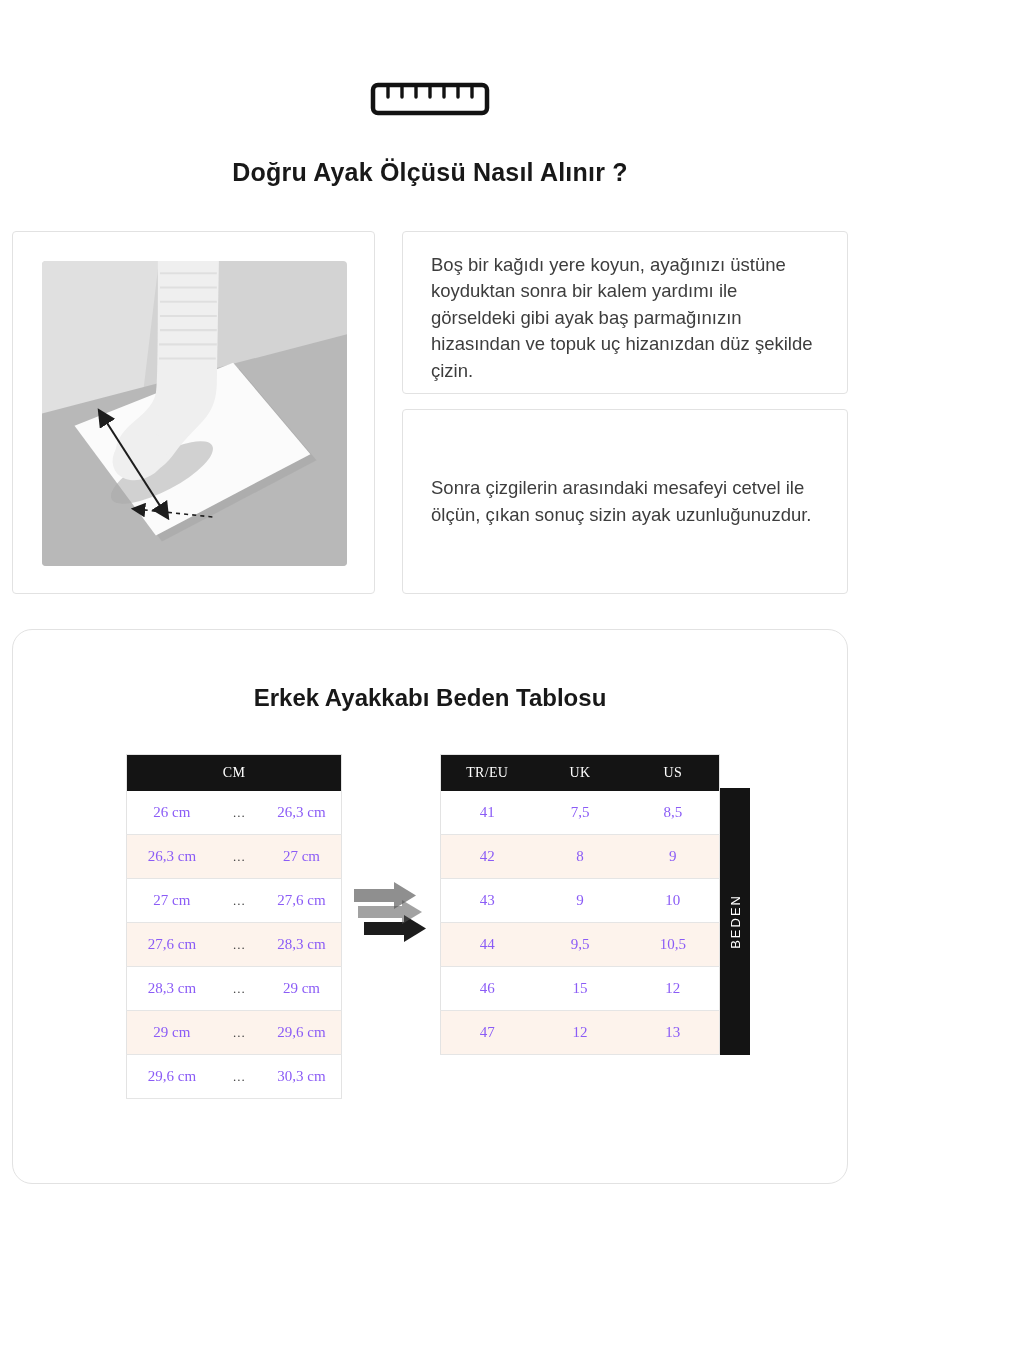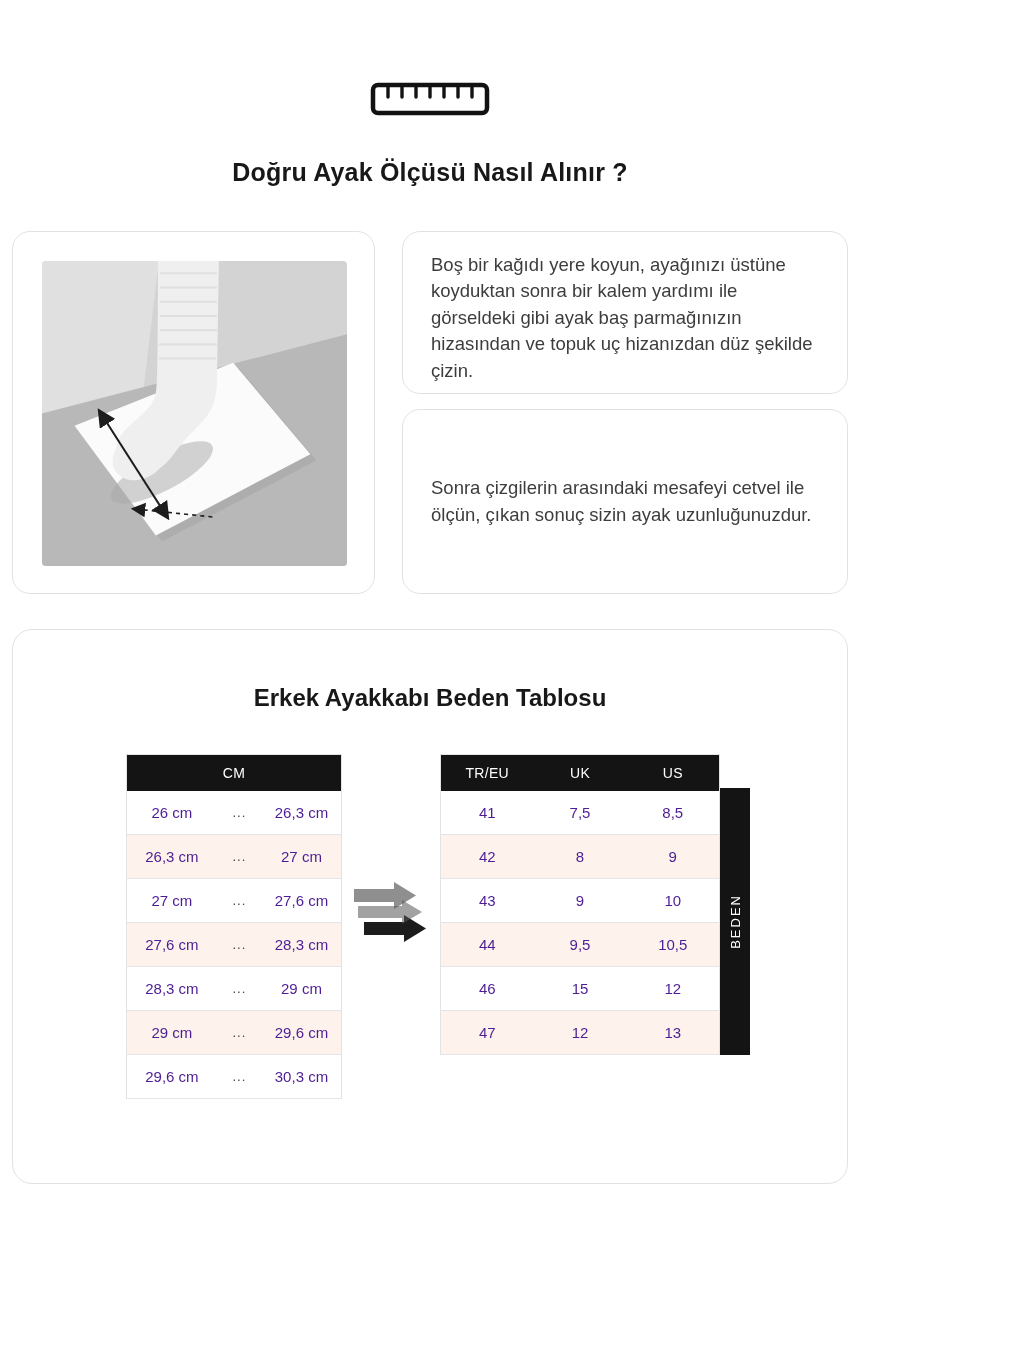--- a/index.html
+++ b/index.html
@@ -27,21 +27,21 @@
   }
 
   
   .top-grid{
     width:836px;margin:44px auto 0;
     display:flex;gap:27px;
   }
   .card{
     background:#fff;
     border:1px solid #e2e2e2;
-    border-radius:18px;
+    border-radius:4px;
     box-sizing:border-box;
   }
   .photo-card{
     width:363px;height:363px;flex:none;
     padding:29px;
   }
   .photo-card svg{display:block;width:305px;height:305px;border-radius:4px;}
   .right-col{flex:1;display:flex;flex-direction:column;gap:15px;}
   .text-card{
     padding:20px 28px;
@@ -62,36 +62,36 @@
   }
   .size-title{
     margin:16px;text-align:center;
     font-size:24px;font-weight:700;color:#181818;
   }
   .tables{
     display:flex;align-items:flex-start;
     margin-top:42px;
     padding-left:113px;
   }
-  table{border-collapse:collapse;table-layout:fixed;}
+  table{border-collapse:collapse;table-layout:fixed;font-family:Liberation Serif, serif;}
   .cm-table{width:216px;border:1px solid #e3e3e3;}
   .size-table{width:280px;border:1px solid #e3e3e3;}
   thead th{
     background:var(--header_bg,#141414);
     color:#fff;
     font-size:14px;font-weight:500;
     height:34px;border:0;
     letter-spacing:.3px;
   }
   tbody td{
     height:41px;
     border-bottom:1px solid #e5e5e5;
     text-align:center;
     font-size:15px;
-    color:#4c1d95;
+    color:#8b5cf6;
     background:#ffffff;
   }
   tbody tr:nth-child(even) td{background:var(--stripe,#fdf3ec);}
   .cm-table col.c-from{width:42%;}
   .cm-table col.c-dots{width:21%;}
   .cm-table col.c-to{width:37%;}
   .cm-table td.dots{font-size:13px;color:#444;letter-spacing:1px;}
 
   .arrows-wrap{
     width:98px;flex:none;

